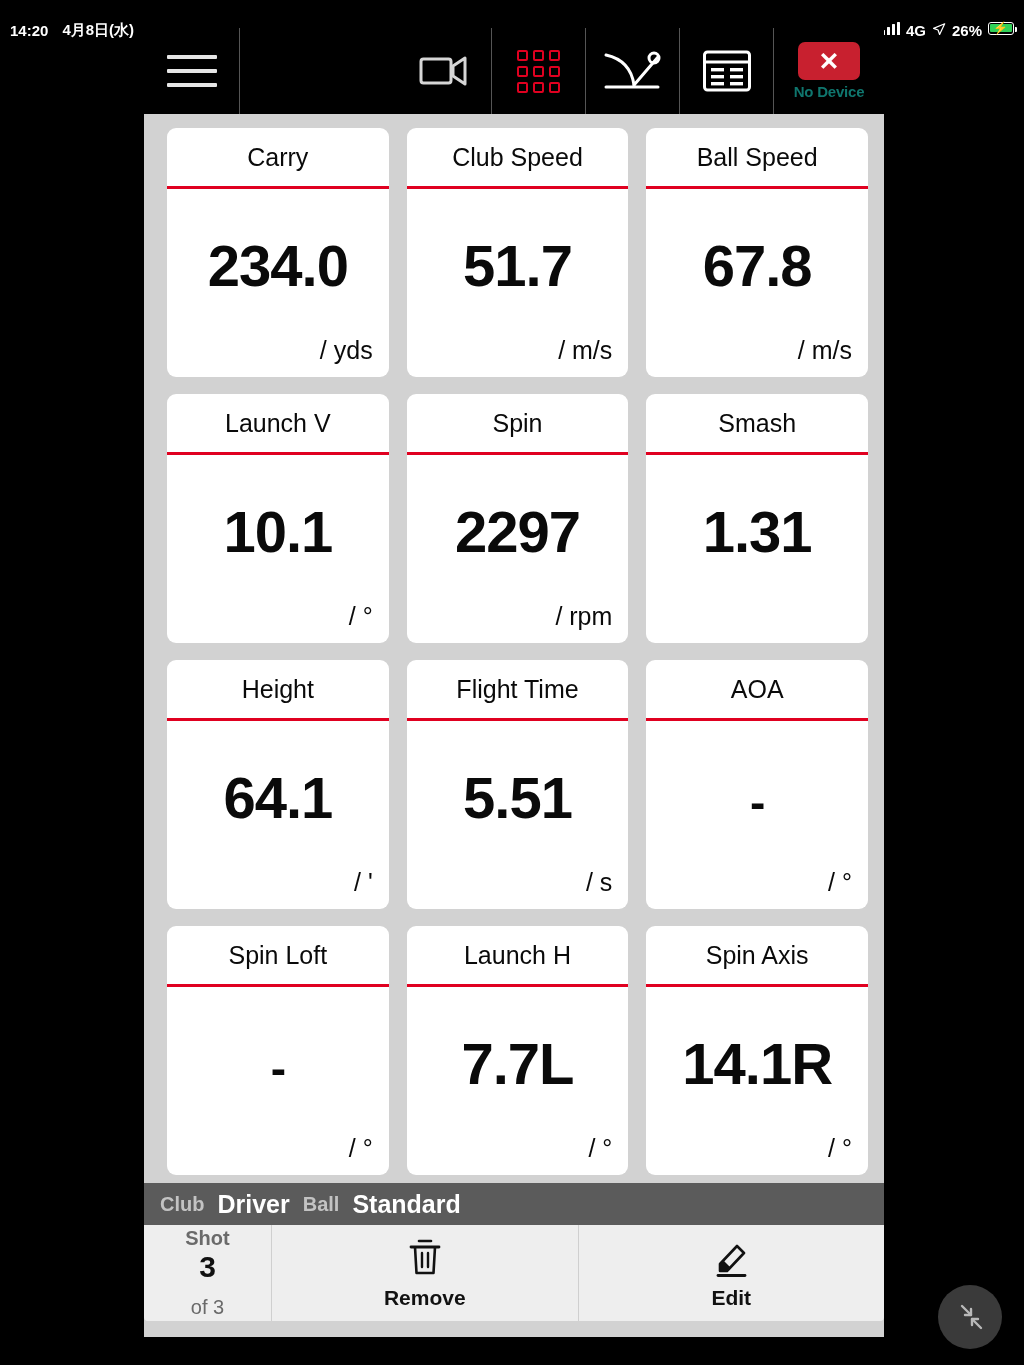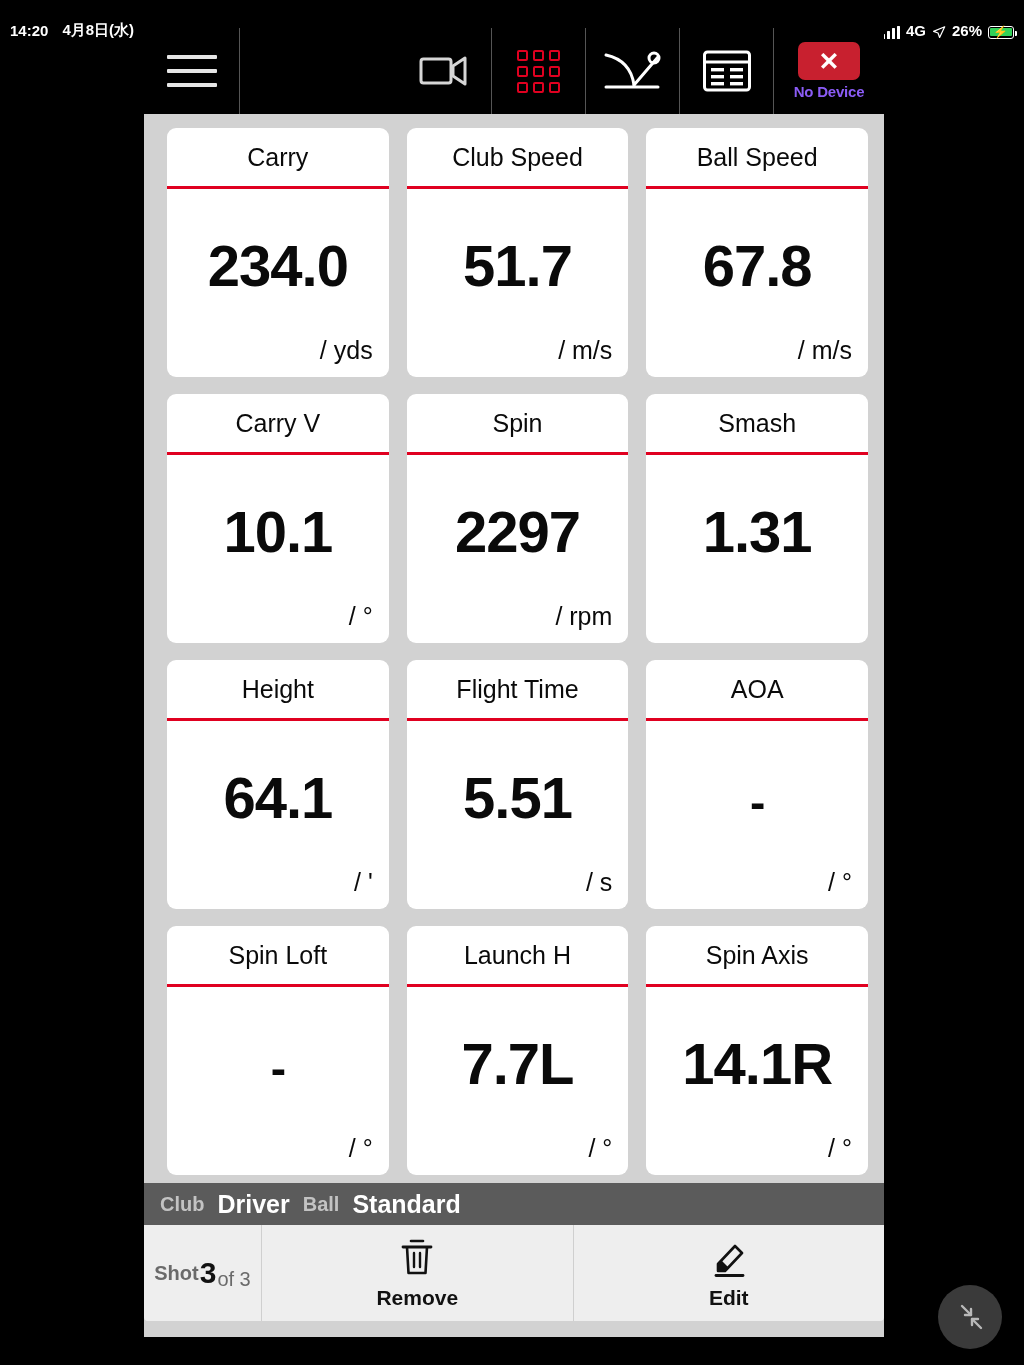--- a/index.html
+++ b/index.html
@@ -12,21 +12,21 @@
 
   
   .statusbar{
     position:absolute; top:16px; left:0; width:1024px; height:28px;
     background:#000; color:#fff;
     display:flex; align-items:center; justify-content:space-between;
     padding:0 10px;
     font-size:15px; font-weight:bold;
   }
   .sb-left{ display:flex; align-items:center; gap:14px; }
-  .sb-right{ display:flex; align-items:flex-end; gap:6px; }
+  .sb-right{ display:flex; align-items:flex-start; gap:6px; }
   .sig{ display:flex; align-items:flex-end; gap:2px; height:13px; }
   .sig i{ display:block; width:3px; background:#fff; border-radius:0.5px; }
   .sig i:nth-child(1){ height:5px; }
   .sig i:nth-child(2){ height:8px; }
   .sig i:nth-child(3){ height:11px; }
   .sig i:nth-child(4){ height:13px; }
   .batt{
     position:relative; width:26px; height:13px;
     border:1.6px solid #fff; border-radius:3px;
     display:flex; align-items:center; padding:1.3px;
@@ -69,21 +69,21 @@
 
   .grid-red{ display:grid; grid-template-columns:repeat(3,11px); grid-template-rows:repeat(3,11px); gap:5px; }
   .grid-red i{ display:block; width:11px; height:11px; border:2.5px solid #e00020; border-radius:2px; }
 
   .no-device-btn{
     width:62px; height:38px; background:#c8202f; border-radius:7px;
     display:flex; align-items:center; justify-content:center;
     color:#fff; font-size:25px; font-weight:bold; line-height:1;
   }
   .no-device-label{
-    margin-top:3px; color:#8b5cf6; font-size:15px; font-weight:bold;
+    margin-top:3px; color:#0f766e; font-size:15px; font-weight:bold;
     letter-spacing:-0.2px;
   }
 
   
   .grid{
     padding:14px 16px 8px 23px;
     display:grid;
     grid-template-columns:repeat(3,1fr);
     gap:17px 18px;
   }
@@ -123,21 +123,21 @@
   .cb-label{ font-size:20px; color:#c3c3c3; font-weight:bold; }
   .cb-value{ font-size:25px; color:#fff; font-weight:bold; }
 
   
   .footer{
     height:96px; background:#eeeeee;
     display:flex; align-items:stretch;
     border-radius:0 0 4px 4px;
   }
   .foot-shot{
-    width:118px; display:flex; flex-direction:row;
+    width:128px; display:flex; flex-direction:column;
     align-items:center; justify-content:center; gap:1px;
     border-right:1.5px solid #cfcfcf;
   }
   .shot-label{ font-size:20px; color:#6a6a6a; font-weight:bold; }
   .shot-num{ font-size:30px; color:#111; font-weight:bold; line-height:1.05; }
   .shot-of{ font-size:20px; color:#6a6a6a;margin-top:13px; }
   .foot-btn{
     flex:1; display:flex; flex-direction:column;
     align-items:center; justify-content:center; gap:6px;
   }
@@ -265,21 +265,21 @@
     <div class="card">
       <div class="card-title">Ball Speed</div>
       <div class="card-rule"></div>
       <div class="card-body">
         <div class="card-value">67.8</div>
         <div class="card-unit">/ m/s</div>
       </div>
     </div>
 
     <div class="card">
-      <div class="card-title">Carry V</div>
+      <div class="card-title">Launch V</div>
       <div class="card-rule"></div>
       <div class="card-body">
         <div class="card-value">10.1</div>
         <div class="card-unit">/ °</div>
       </div>
     </div>
 
     <div class="card">
       <div class="card-title">Spin</div>
       <div class="card-rule"></div>

